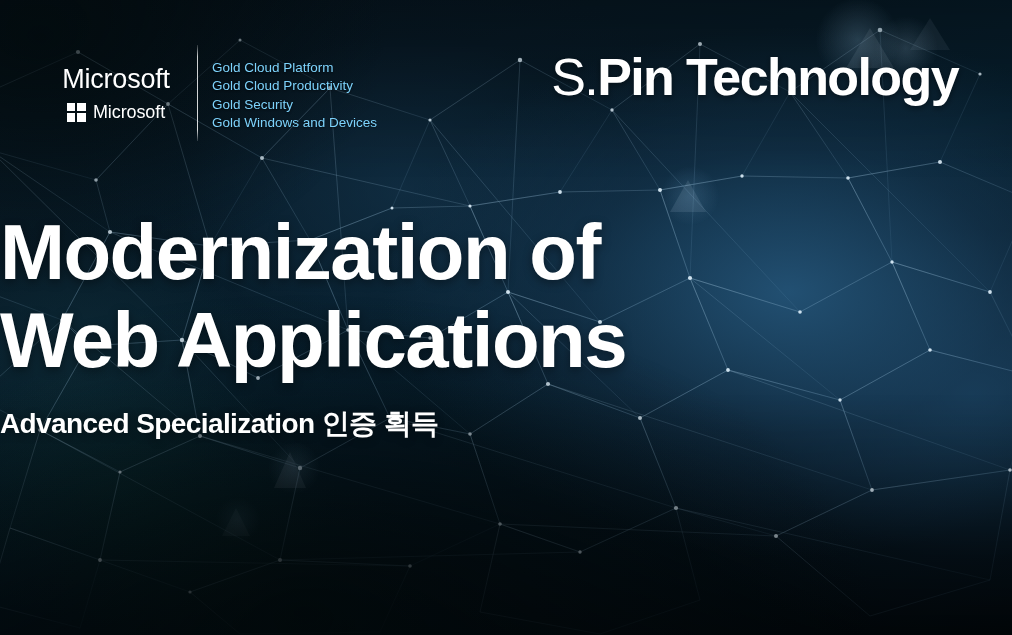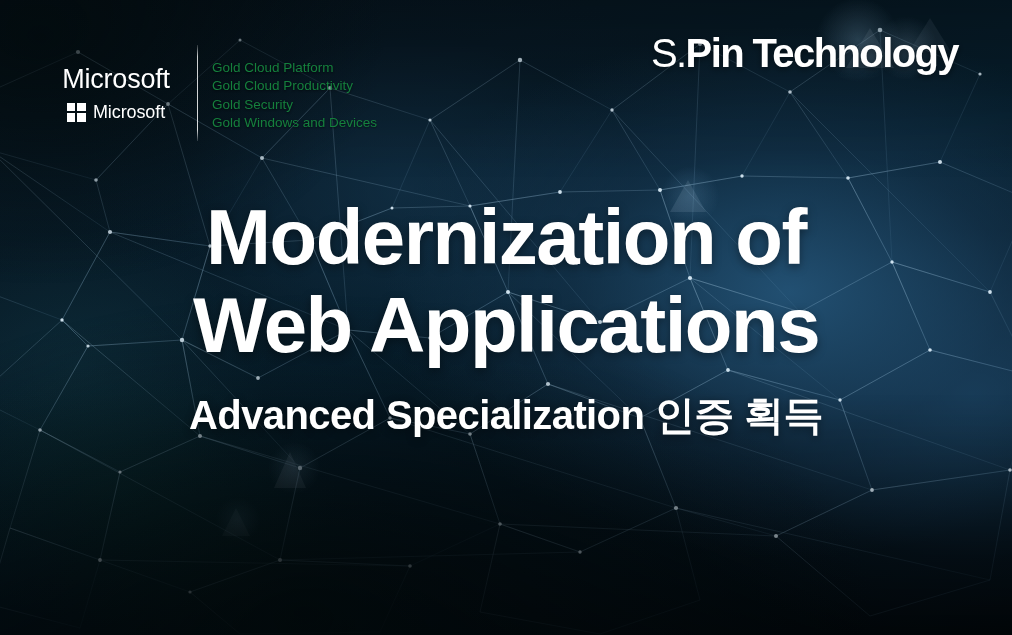--- a/index.html
+++ b/index.html
@@ -105,66 +105,66 @@
     align-self: stretch;
     min-height: 96px;
     margin: 3px 0 0 11px;
     background: linear-gradient(to bottom, rgba(255,255,255,0.15) 0%, rgba(255,255,255,0.80) 12%, rgba(255,255,255,0.85) 88%, rgba(255,255,255,0.15) 100%);
   }
   .competencies {
     margin-left: 14px;
     padding-top: 8px;
   }
   .competency {
-    color: #15803d;
+    color: #7dd3fc;
     font-size: 13.5px;
     line-height: 18.2px;
     font-weight: 400;
     white-space: nowrap;
     text-shadow: 0 1px 2px rgba(0,0,0,0.55);
   }
 
   
   .company-mark {
     position: absolute;
     right: 54px;
-    top: 28px;
-    color: #ffffff;
-    font-size: 40px;
+    top: 52px;
+    color: #ffffff;
+    font-size: 52px;
     line-height: 50px;
     letter-spacing: -1.6px;
     white-space: nowrap;
     text-shadow: 0 2px 6px rgba(0,0,0,0.45);
   }
   .company-mark .mark-thin { font-weight: 400; }
   .company-mark .mark-bold { font-weight: 700; }
 
   
   .hero {
     position: absolute;
     left: 0;
     right: 0;
-    top: 193px;
-    text-align: center;
+    top: 208px;
+    text-align: left;
   }
   .hero-title {
     color: #ffffff;
     font-weight: 700;
     font-size: 78px;
     line-height: 88px;
     letter-spacing: -1.5px;
     text-shadow: 0 3px 10px rgba(0,0,0,0.40);
   }
   .hero-subtitle {
     color: #ffffff;
     font-weight: 700;
-    font-size: 40px;
+    font-size: 28px;
     line-height: 52px;
     letter-spacing: -0.6px;
-    margin-top: 20px;
+    margin-top: 14px;
     text-shadow: 0 2px 8px rgba(0,0,0,0.45);
   }
 </style>
 </head>
 <body>
 
 <div id="stage">
 
   <div class="bg-base"></div>
   <div class="bg-teal-haze"></div>

